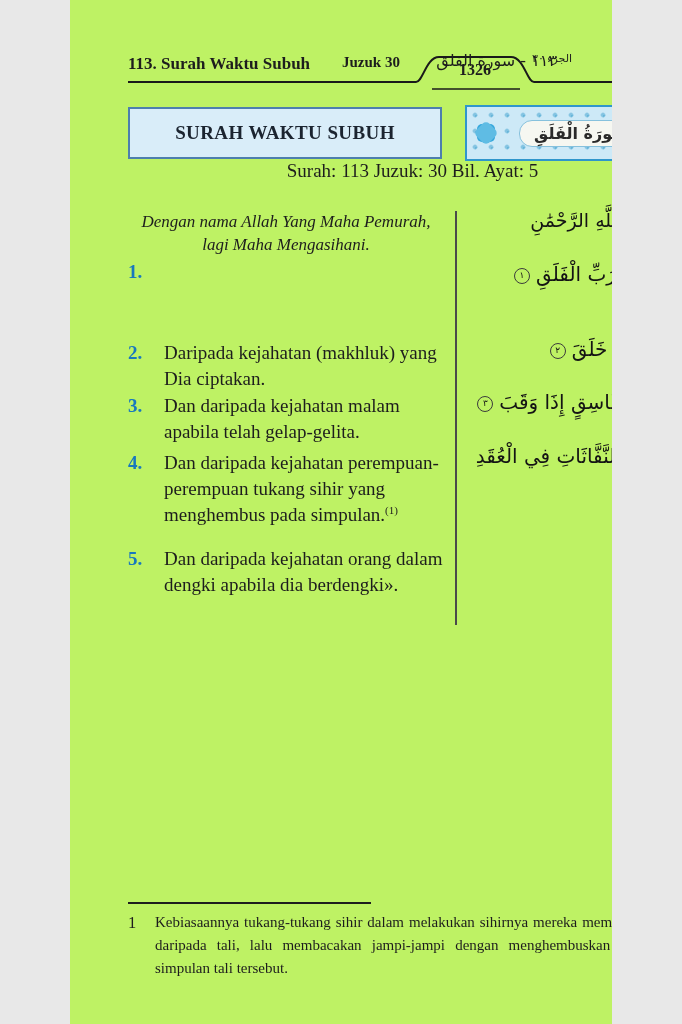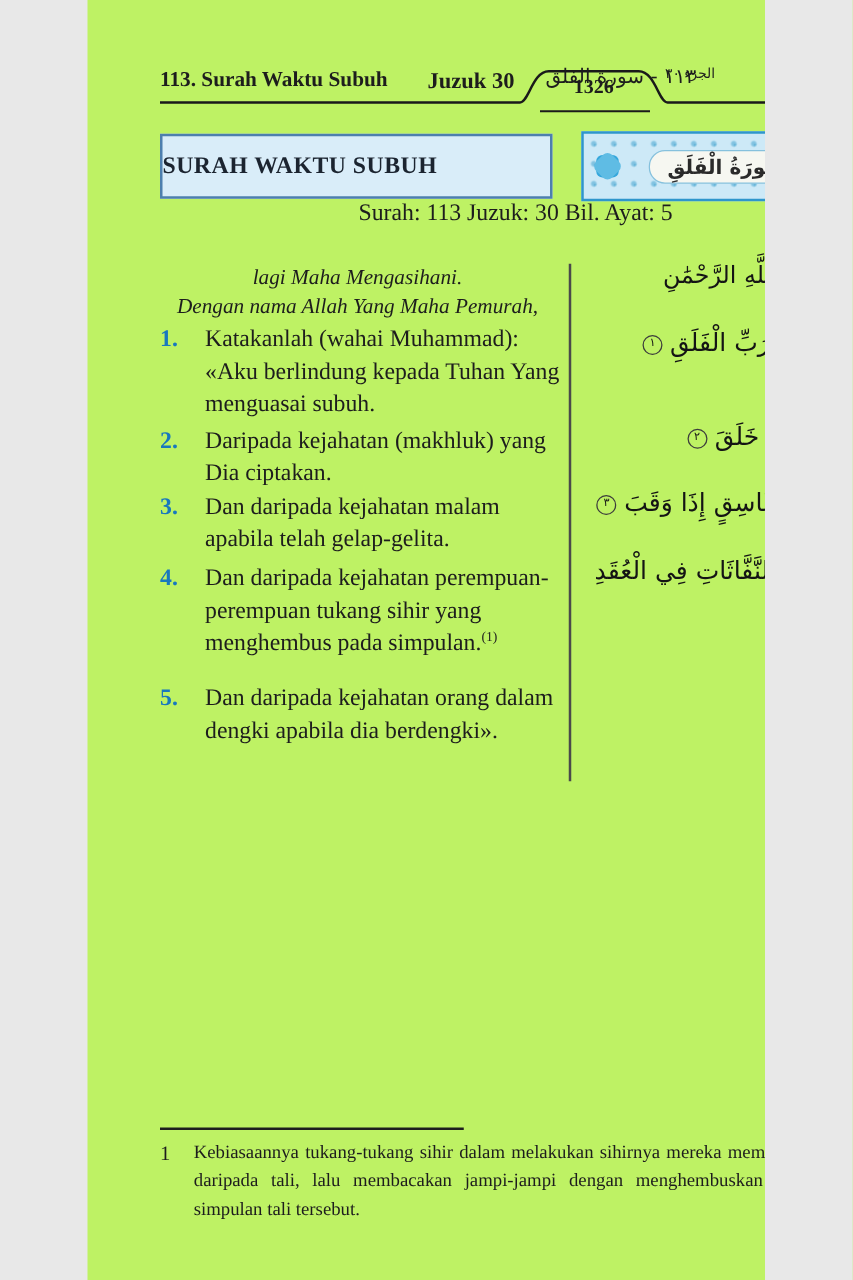--- a/index.html
+++ b/index.html
@@ -7,34 +7,34 @@
     position:relative;
     width:542px;height:1024px;
     background:#bef264;
     margin:0 auto;
     overflow:hidden;
     font-family:"Liberation Serif", serif;
     color:#1d1d1d;
   }
   
   .h-left{position:absolute;left:58px;top:54px;font-size:17px;font-weight:bold;}
-  .h-juzuk{position:absolute;left:272px;top:54px;font-size:18px;font-weight:bold;}
+  .h-juzuk{position:absolute;left:272px;top:54px;font-size:15px;font-weight:bold;}
   .h-rule{position:absolute;left:0;top:45px;}
   .h-page{
     position:absolute;left:360px;top:61px;width:90px;
     text-align:center;font-size:16px;font-weight:bold;
   }
   .ar{font-family:"DejaVu Sans", sans-serif;}
   .h-juz-ar{position:absolute;left:462px;top:52px;font-size:11px;}
   .h-title-ar{position:absolute;right:55px;top:51px;font-size:16px;}
   
   .banner-latin{
     position:absolute;left:58px;top:107px;width:314px;height:52px;
     background:#d9edf9;border:2px solid #4d7fae;box-sizing:border-box;
-    display:flex;align-items:center;
+    display:flex;align-items:center;justify-content:center;
     font-size:19px;font-weight:bold;letter-spacing:.4px;color:#1b2430;
   }
   .ornament-box{
     position:absolute;left:395px;top:105px;width:232px;height:56px;
     box-sizing:border-box;border:2px solid #2f96cc;
     background:
       radial-gradient(circle at 8px 8px, rgba(41,150,200,.45) 1.5px, transparent 3px) 0 0/16px 16px,
       radial-gradient(circle at 0 0, rgba(41,150,200,.30) 1.5px, transparent 3px) 8px 8px/16px 16px,
       #cde9f7;
     display:flex;align-items:center;justify-content:space-between;
@@ -116,27 +116,26 @@
   </div>
   <div class="ornament-box">
     <span class="star"></span>
     <span class="cartouche ar" dir="rtl">سُورَةُ الْفَلَقِ</span>
     <span class="star"></span>
   </div>
 
   <div class="meta-line">Surah: 113 Juzuk: 30 Bil. Ayat: 5</div>
 
   <div class="bismillah-malay">
+    <span>Dengan nama Allah Yang Maha Pemurah,</span>
     <span>lagi Maha Mengasihani.</span>
-    <span>Dengan nama Allah Yang Maha Pemurah,</span>
   </div>
 
   <div class="verse-row v1">
     <span class="vnum">1.</span>
-    <span class="vtext">Katakanlah (wahai Muhammad): «Aku berlindung kepada Tuhan Yang menguasai subuh.</span>
   </div>
   <div class="verse-row v2">
     <span class="vnum">2.</span>
     <span class="vtext">Daripada kejahatan (makhluk) yang Dia ciptakan.</span>
   </div>
   <div class="verse-row v3">
     <span class="vnum">3.</span>
     <span class="vtext">Dan daripada kejahatan malam apabila telah gelap-gelita.</span>
   </div>
   <div class="verse-row v4">

